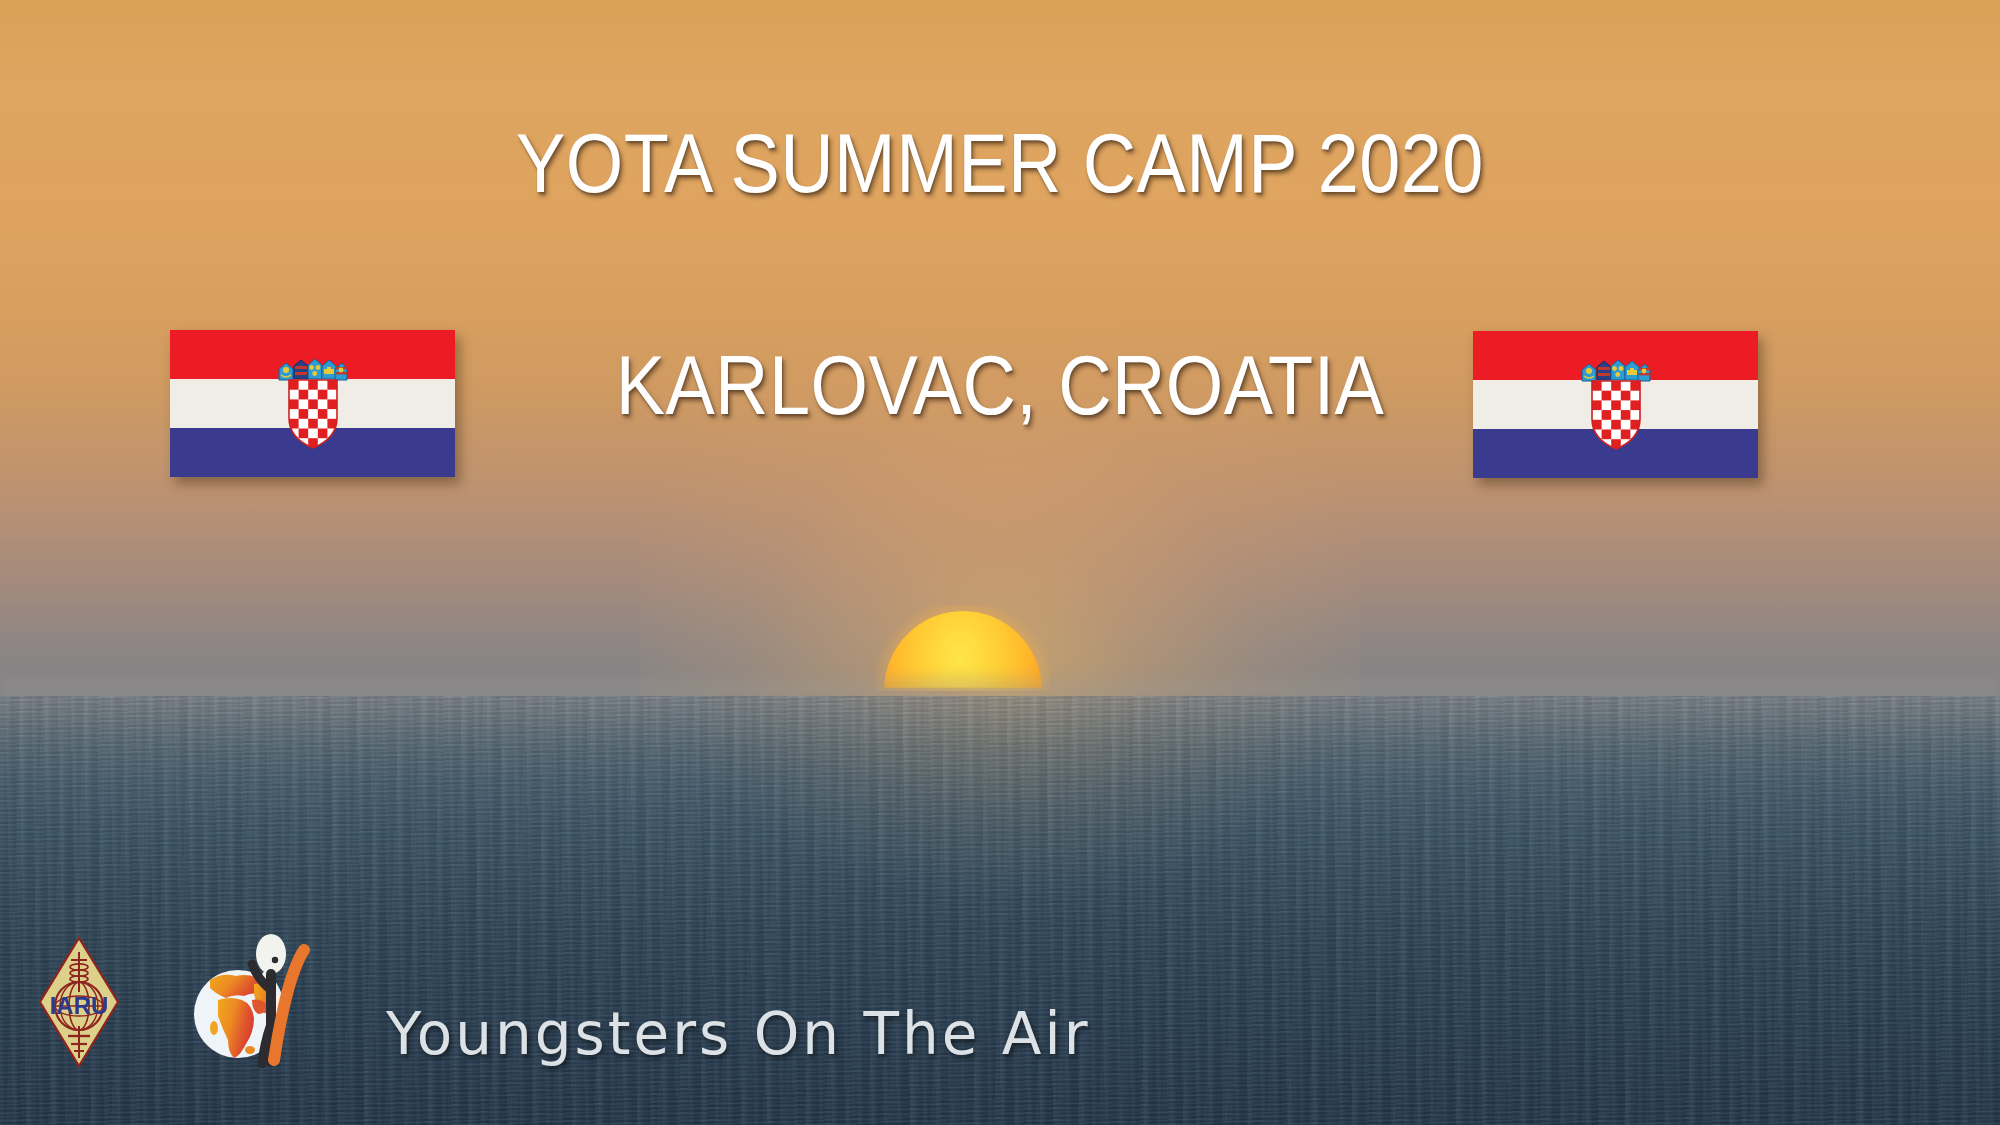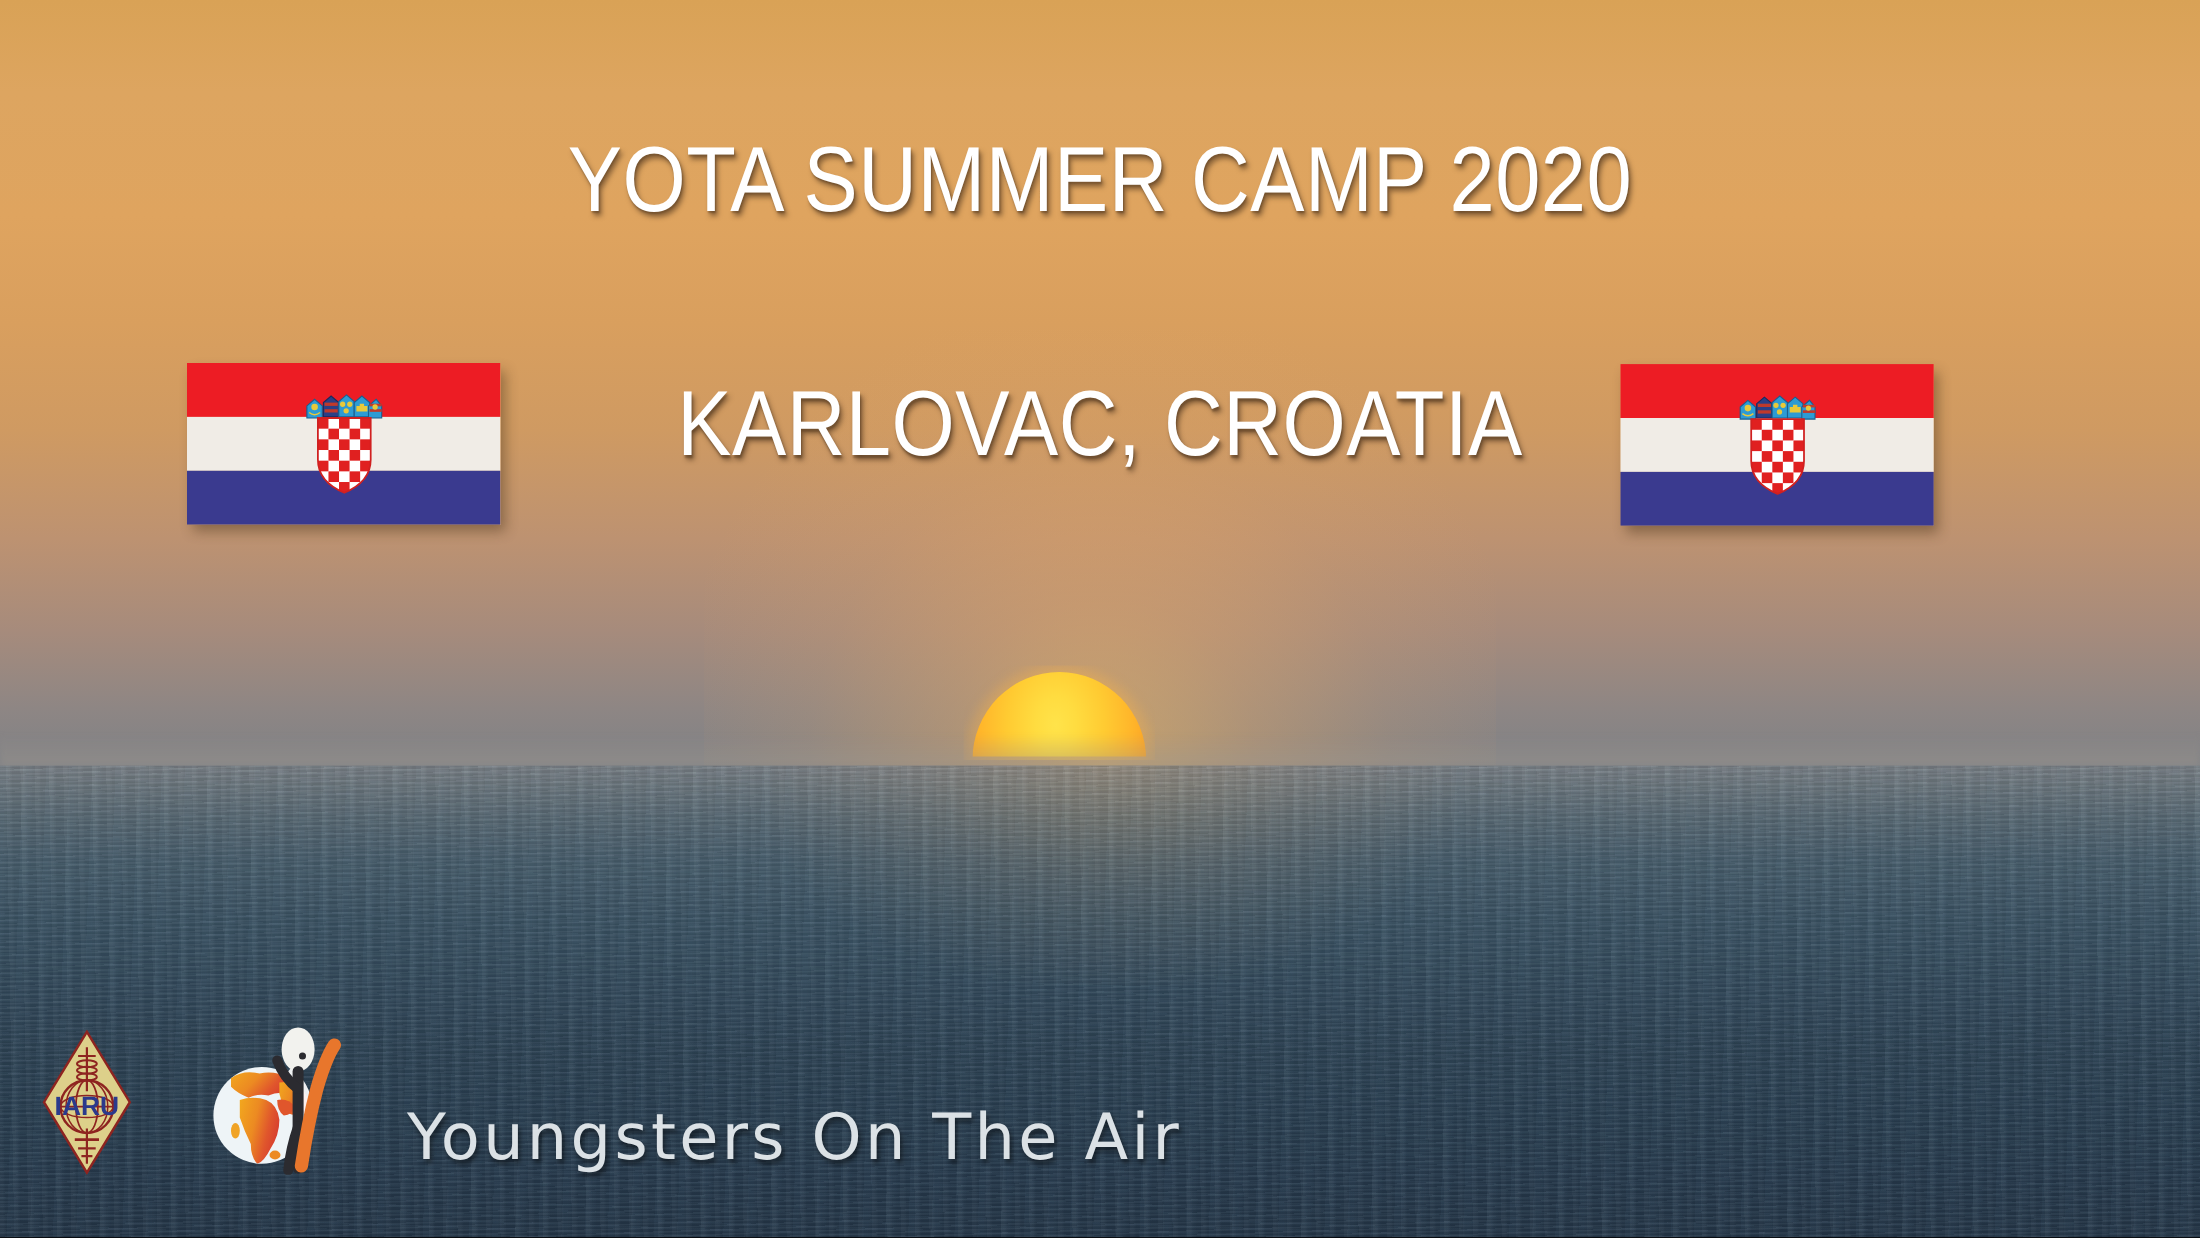--- a/index.html
+++ b/index.html
@@ -195,21 +195,21 @@
     position:absolute;
     left:38px; top:918px;
     display:flex;
     align-items:flex-end;
     height:150px;
     gap:44px;
   }
   #iaru-logo { width:82px; height:132px; flex:0 0 auto; }
   #yota-mark { width:118px; height:140px; flex:0 0 auto; margin-left:28px; }
   #yota-tagline {
-    margin-left:16px;
+    margin-left:32px;
     color:#e9eef1;
     font-size:58px;
     font-family:"DejaVu Sans", sans-serif;
     font-weight:400;
     letter-spacing:3px;
     white-space:nowrap;
     text-shadow:2px 3px 5px rgba(0,0,0,0.55);
     opacity:0.93;
   }
 </style>

